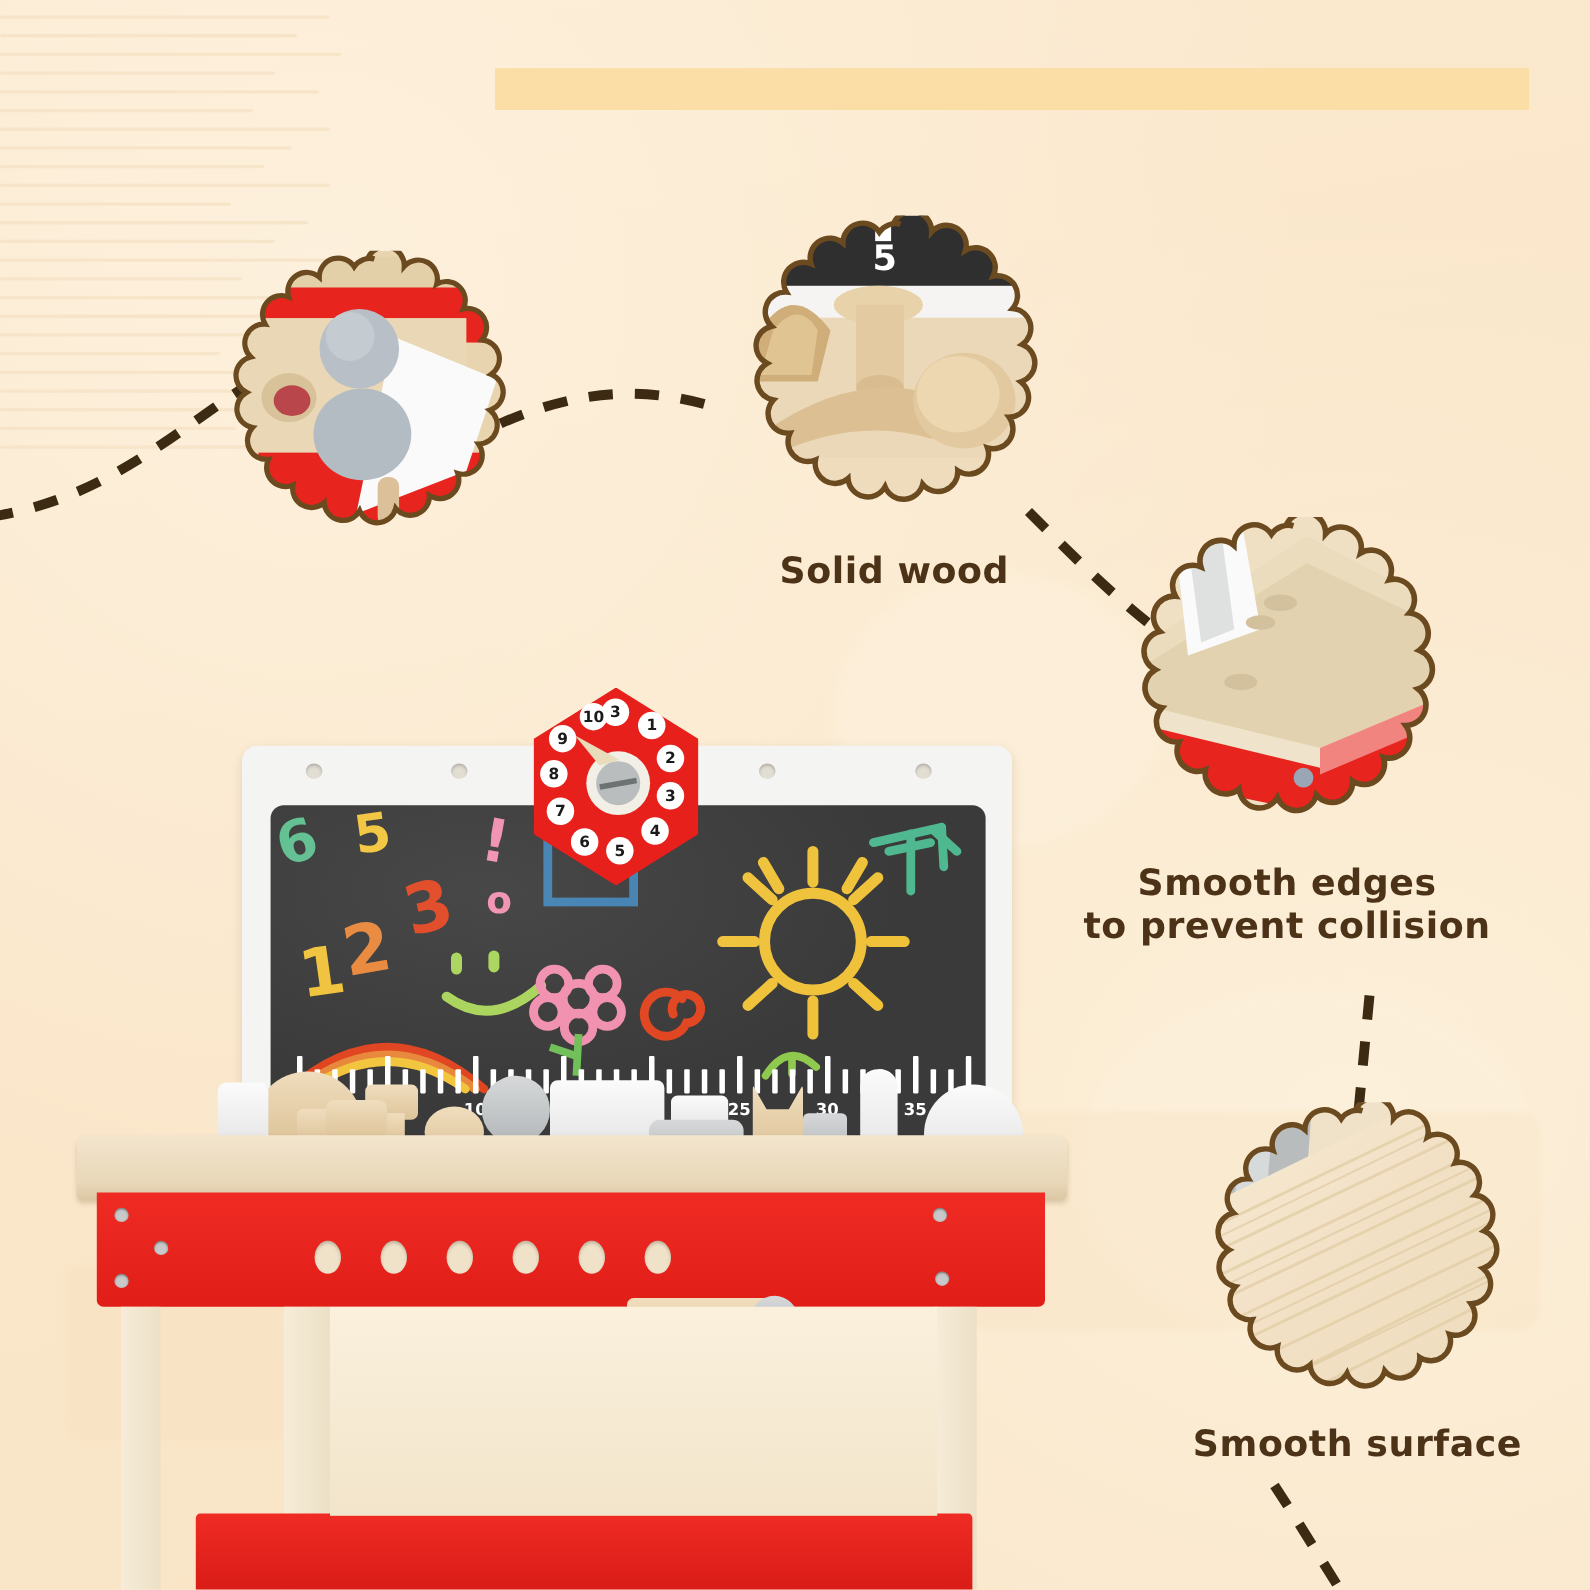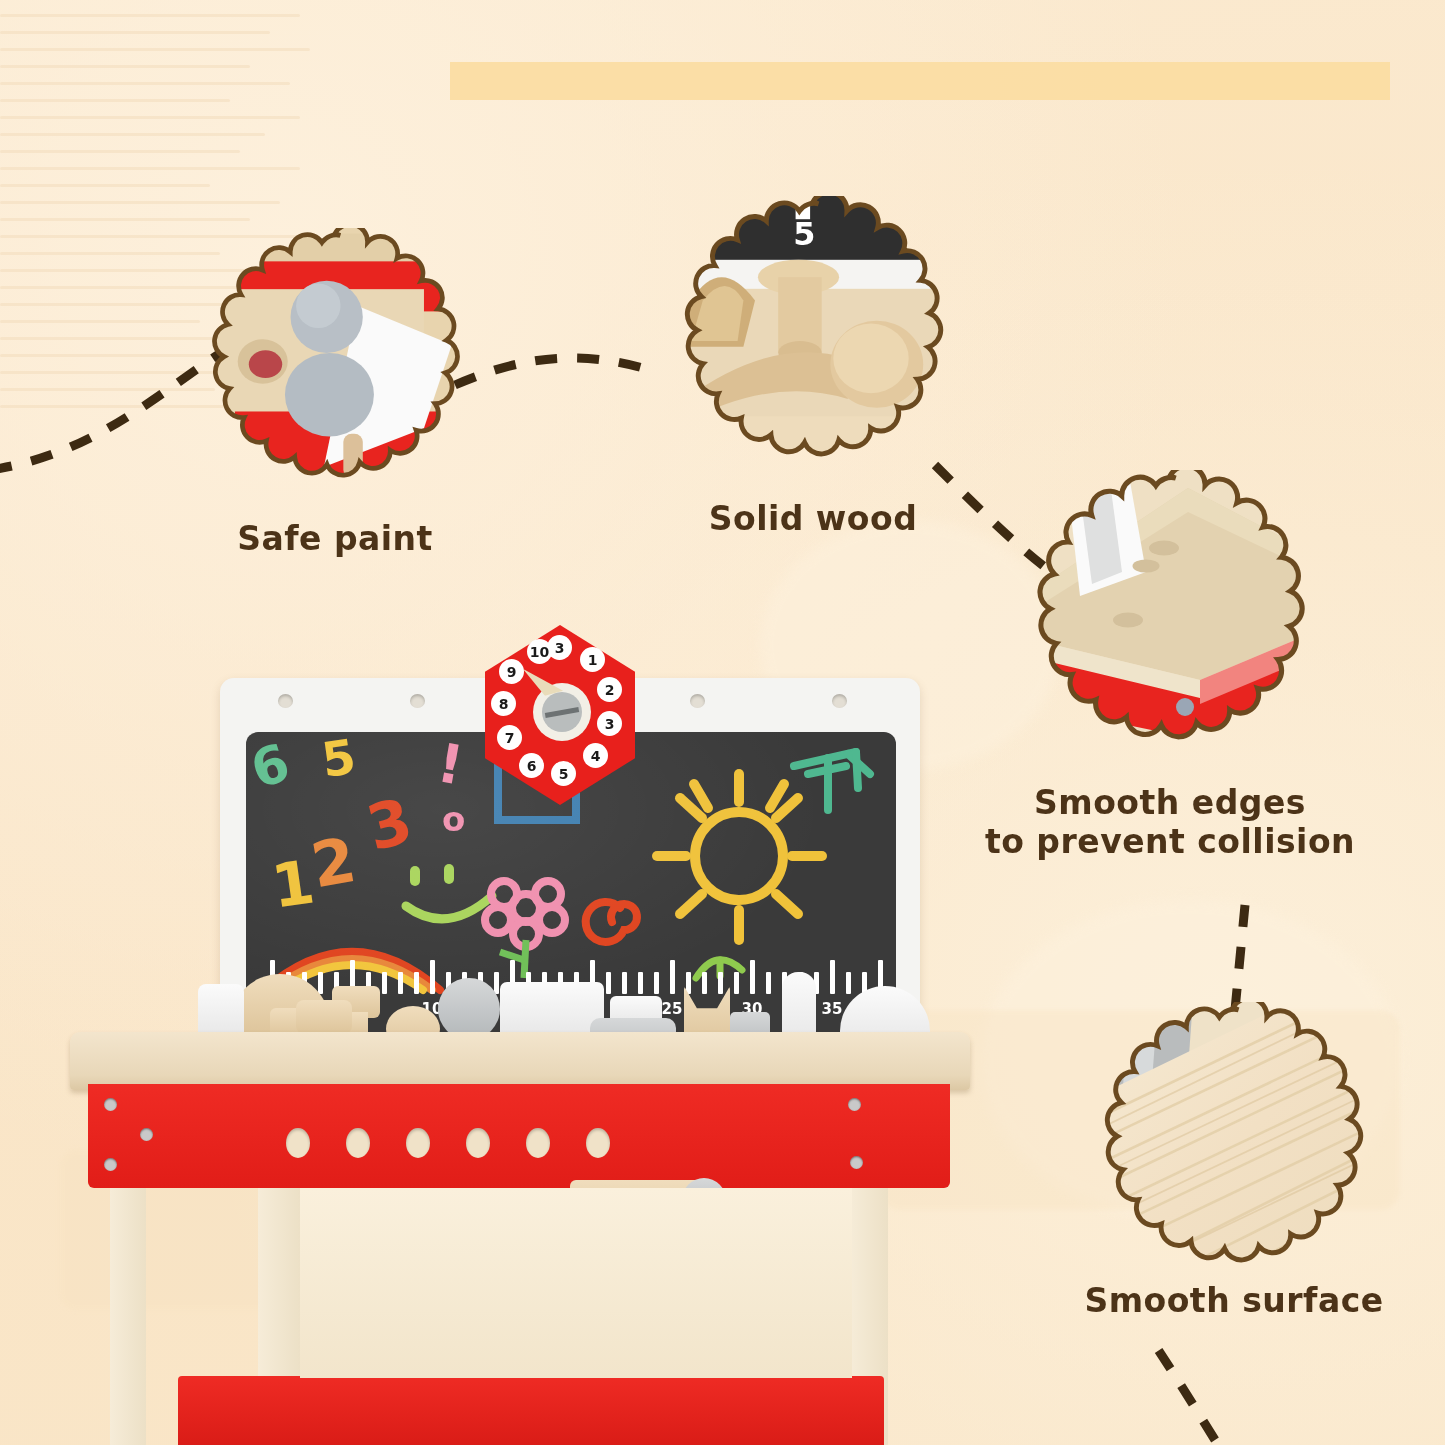--- a/index.html
+++ b/index.html
@@ -364,21 +364,20 @@
         <ellipse cx="24" cy="48" rx="9" ry="8" fill="#d8c29a"></ellipse>
         <ellipse cx="25" cy="49" rx="6" ry="5" fill="#b9464a"></ellipse>
         <path d="M58,28 L92,42 L82,72 L46,86 Z" fill="#fafafa"></path>
         <circle cx="47" cy="32" r="13" fill="#b8bfc6"></circle>
         <circle cx="44" cy="28" r="8" fill="#ccd3d9" opacity=".6"></circle>
         <ellipse cx="48" cy="60" rx="16" ry="15" fill="#b4bcc3"></ellipse>
         <rect x="53" y="74" width="7" height="16" rx="3" fill="#dcc09a"></rect>
       </g>
       <use href="#sc1" fill="none" stroke="#6b4a20" stroke-width="1.7"></use>
     </svg>
-    <div class="cap" style="left:-20px;top:292px;width:318px;">Safe paint</div>
   </div>
 
   <div class="callout" style="left:668px;top:196px;">
     <svg width="290" height="290" viewBox="0 0 100 100">
       <defs>
           <clipPath id="cp2">
             <use href="#sc1"></use>
           </clipPath>
         </defs>
       <g clip-path="url(#cp2)">
@@ -461,16 +460,16 @@
         </g>
         <g stroke="#dcc59c" stroke-width="0.6" opacity=".6">
           <path d="M-5,48 L98,-2"></path>
             <path d="M-5,64 L100,14"></path>
             <path d="M-5,80 L100,30"></path>
             <path d="M4,98 L100,52"></path>
         </g>
       </g>
       <use href="#sc1" fill="none" stroke="#6b4a20" stroke-width="1.7"></use>
     </svg>
-    <div class="cap" style="left:-22px;top:280px;width:336px;">Smooth surface</div>
+    <div class="cap" style="left:-22px;top:292px;width:336px;">Smooth surface</div>
   </div>
 
 </div>
 
 </body></html>

